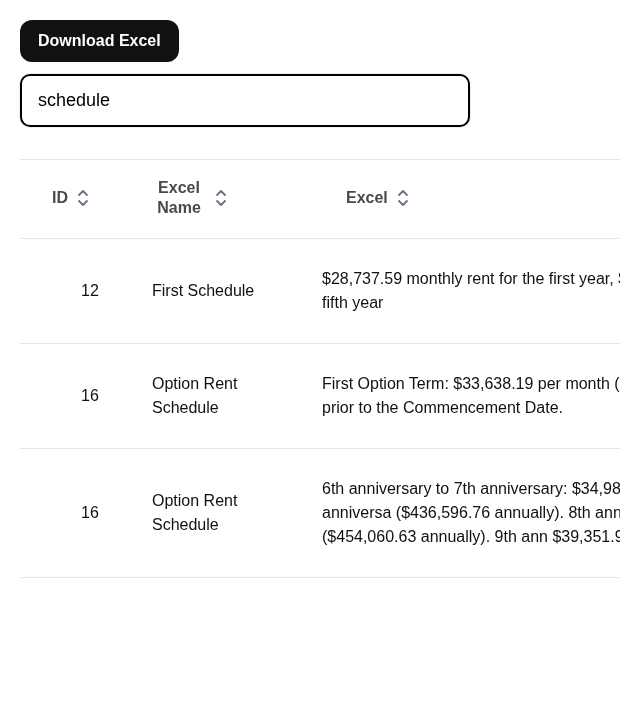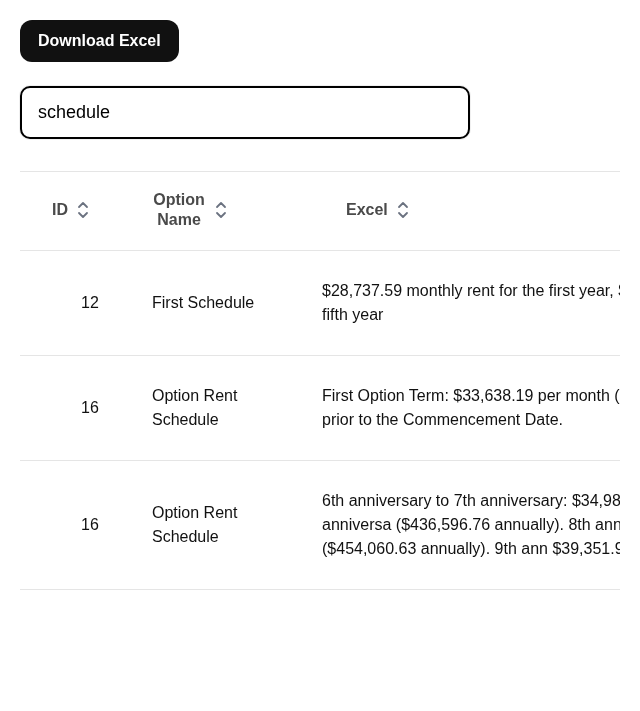--- a/index.html
+++ b/index.html
@@ -15,21 +15,21 @@
     background: #111;
     color: #fff;
     border: none;
     border-radius: 12px;
     padding: 12px 18px;
     font-size: 16px;
     font-weight: 600;
     cursor: pointer;
   }
   .search-wrap {
-    margin-top: 24px;
+    margin-top: 12px;
   }
   .search-input {
     width: 450px;
     padding: 14px 16px;
     font-size: 18px;
     border: 2.5px solid #000;
     border-radius: 10px;
     outline: none;
     box-shadow: 0 0 0 1px rgba(0,0,0,0.06);
   }
@@ -112,21 +112,21 @@
                   <path d="M3 6 L7 2 L11 6" fill="none" stroke="currentColor" stroke-width="1.8" stroke-linecap="round" stroke-linejoin="round"></path>
                 </svg>
               <svg class="down" width="14" height="8" viewBox="0 0 14 8">
                   <path d="M3 2 L7 6 L11 2" fill="none" stroke="currentColor" stroke-width="1.8" stroke-linecap="round" stroke-linejoin="round"></path>
                 </svg>
             </span>
           </span>
         </th>
         <th class="col-field">
           <span class="th-inner">
-            <span class="th-label">Option Name</span>
+            <span class="th-label">Excel Name</span>
             <span class="sort-icon">
               <svg class="up" width="14" height="8" viewBox="0 0 14 8">
                   <path d="M3 6 L7 2 L11 6" fill="none" stroke="currentColor" stroke-width="1.8" stroke-linecap="round" stroke-linejoin="round"></path>
                 </svg>
               <svg class="down" width="14" height="8" viewBox="0 0 14 8">
                   <path d="M3 2 L7 6 L11 2" fill="none" stroke="currentColor" stroke-width="1.8" stroke-linecap="round" stroke-linejoin="round"></path>
                 </svg>
             </span>
           </span>
         </th>

